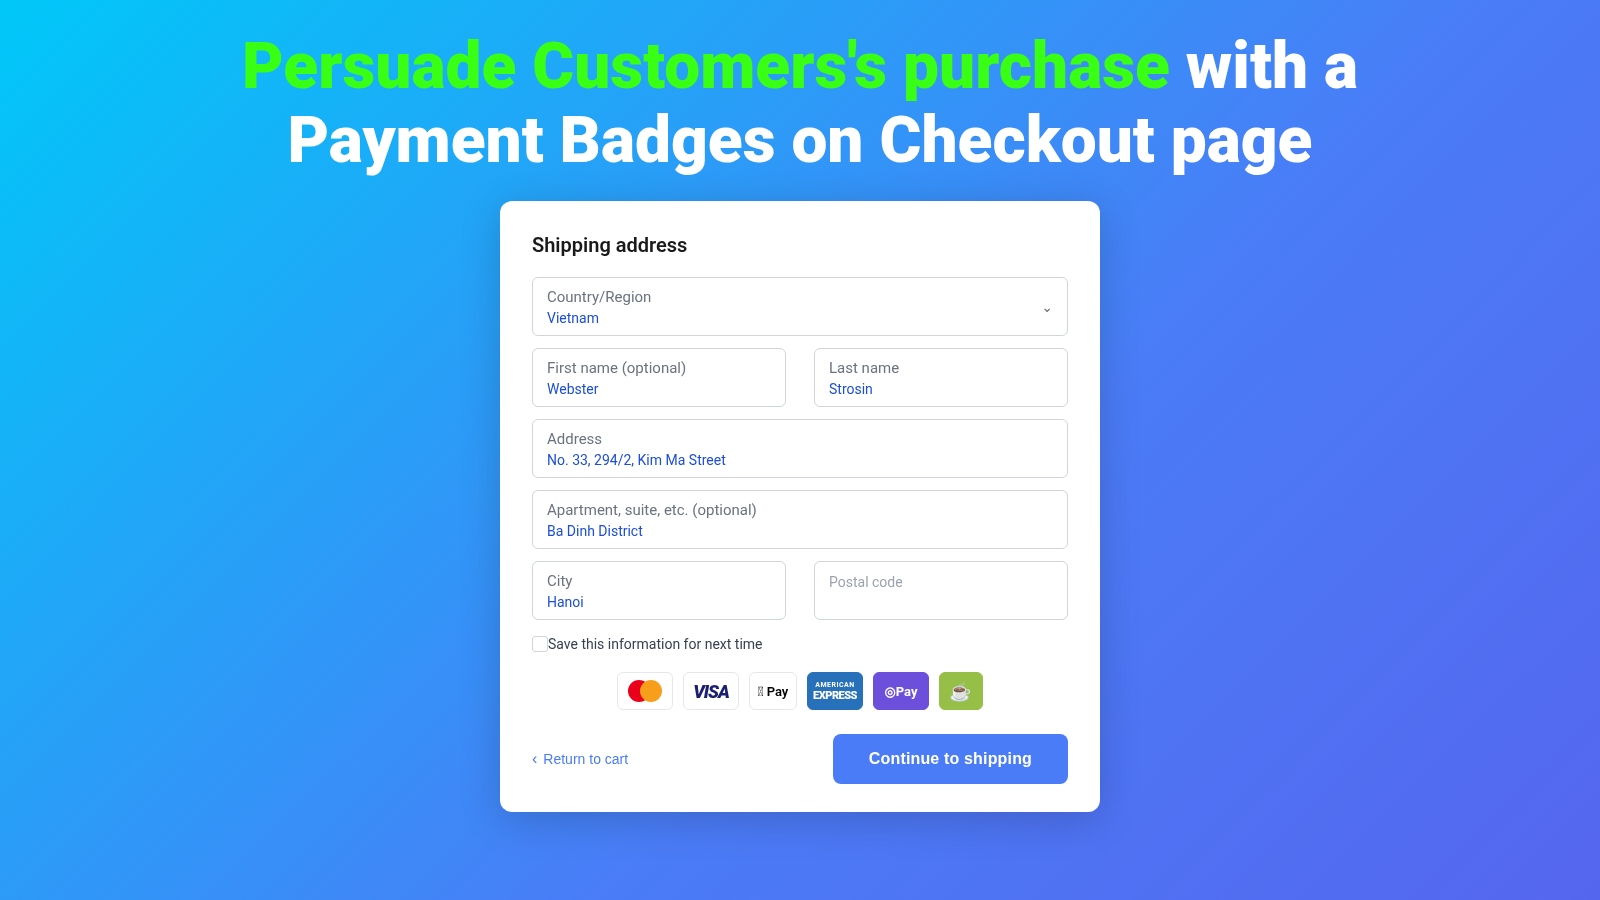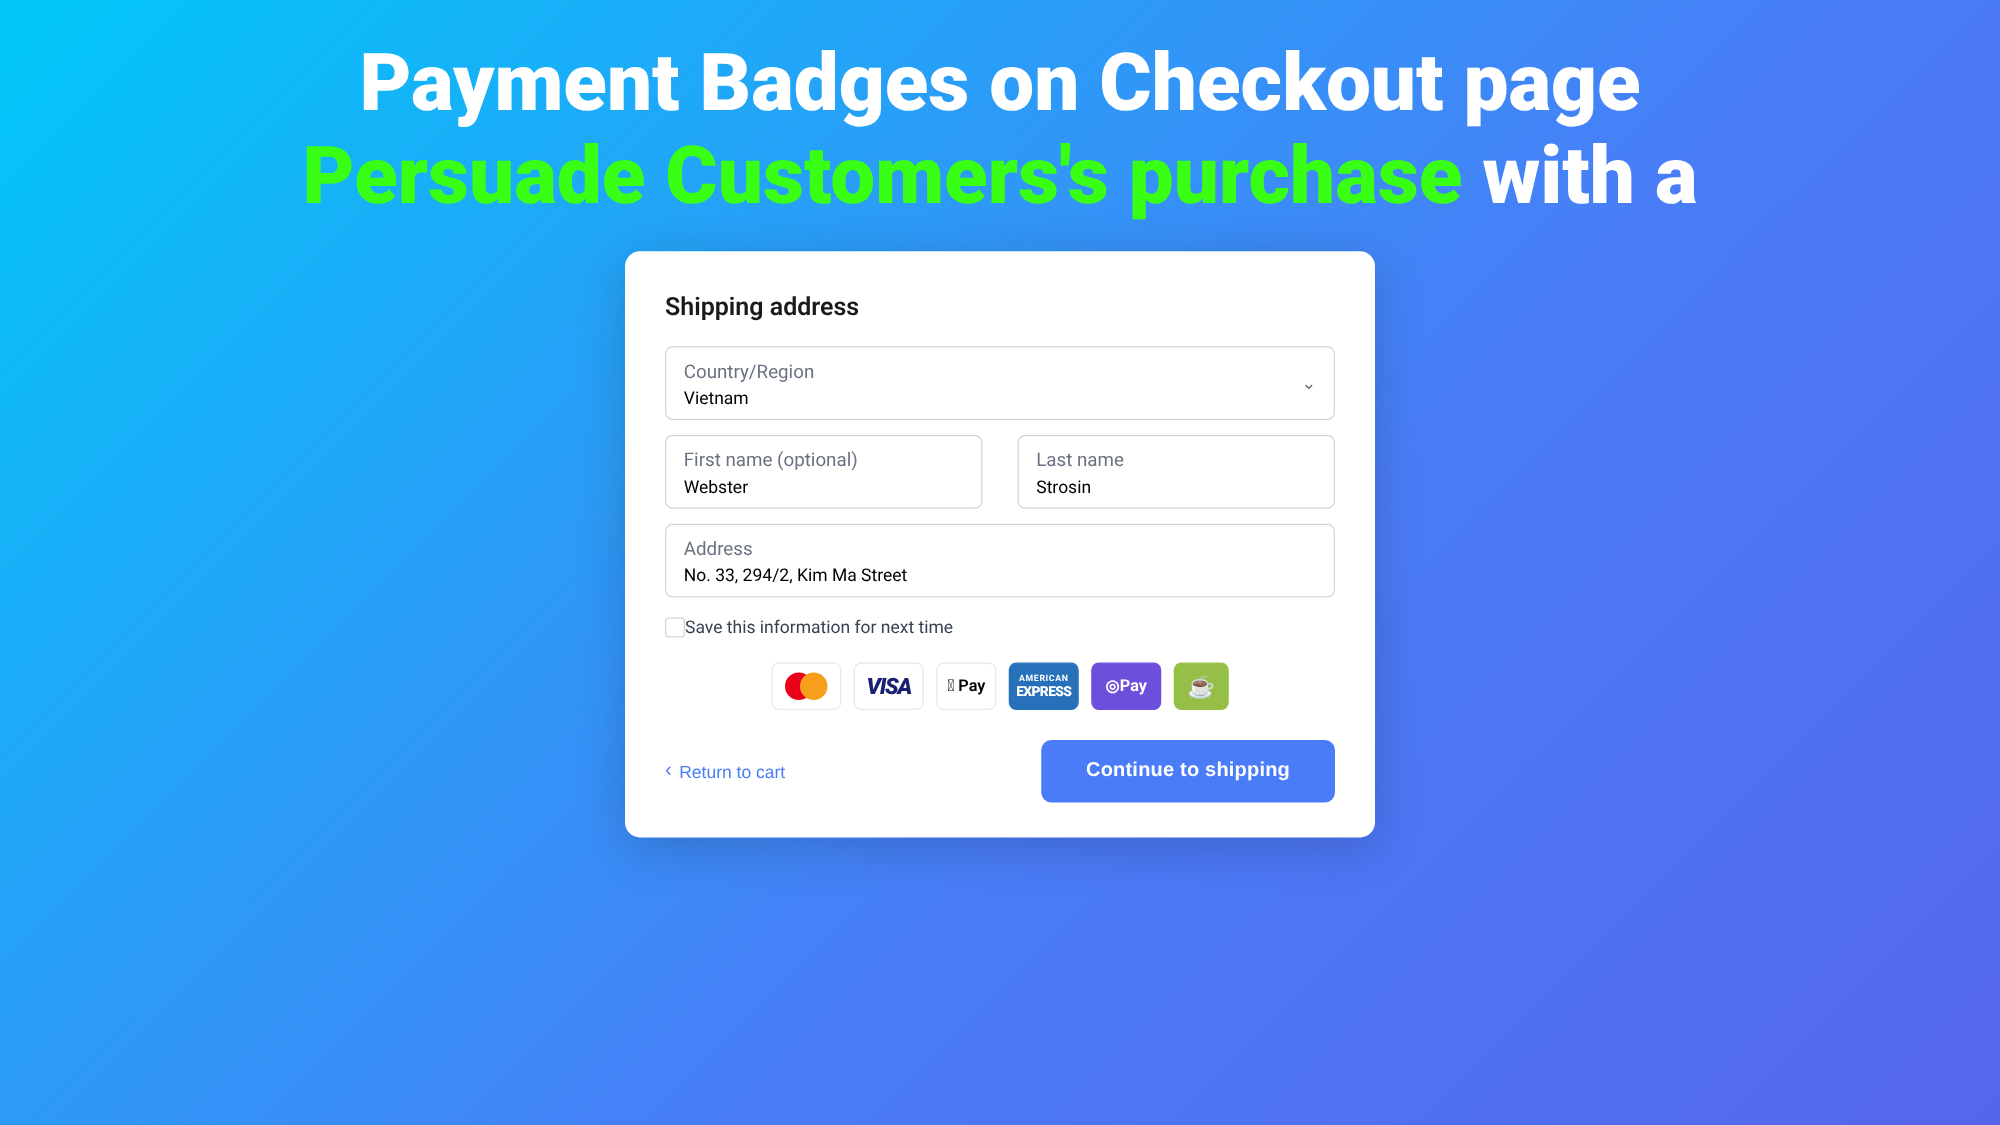--- a/index.html
+++ b/index.html
@@ -78,21 +78,21 @@
 
     .field-label {
       display: block;
       font-size: 15px;
       color: #6b7280;
       margin-bottom: 2px;
     }
 
     .field-value {
       font-size: 14px;
-      color: #000000;
+      color: #1d4ed8;
       font-weight: 400;
     }
 
     .field-placeholder {
       font-size: 14px;
       color: #9ca3af;
     }
 
     .select-field {
       position: relative;
@@ -294,24 +294,24 @@
       font-weight: 600;
       cursor: pointer;
       letter-spacing: 0.01em;
     }
   </style>
 </head>
 <body>
 
 <div class="hero-title">
   <div>
+    <span class="green">Persuade Customers's purchase</span><span class="white"> with a</span>
+  </div>
+  <div>
     <span class="white">Payment Badges on Checkout page</span>
-  </div>
-  <div>
-    <span class="green">Persuade Customers's purchase</span><span class="white"> with a</span>
   </div>
 </div>
 
 <div class="checkout-card">
 
   <div class="section-title">Shipping address</div>
 
   <div class="form-group">
     <div class="form-field full-width select-field">
       <span class="field-label">Country/Region</span>
@@ -331,21 +331,36 @@
     </div>
   </div>
 
   <div class="form-group">
     <div class="form-field full-width">
       <span class="field-label">Address</span>
       <span class="field-value">No. 33, 294/2, Kim Ma Street</span>
     </div>
   </div>
 
-
+  <div class="form-group">
+    <div class="form-field full-width">
+      <span class="field-label">Apartment, suite, etc. (optional)</span>
+      <span class="field-value">Ba Dinh District</span>
+    </div>
+  </div>
+
+  <div class="form-row">
+    <div class="form-field">
+      <span class="field-label">City</span>
+      <span class="field-value">Hanoi</span>
+    </div>
+    <div class="form-field">
+      <span class="field-placeholder">Postal code</span>
+    </div>
+  </div>
 
   <div class="checkbox-row">
     <div class="checkbox-box"></div>
     <span class="checkbox-label">Save this information for next time</span>
   </div>
 
   <div class="payment-section">
     <div class="payment-badges">
 
       <div class="badge badge-mastercard">

